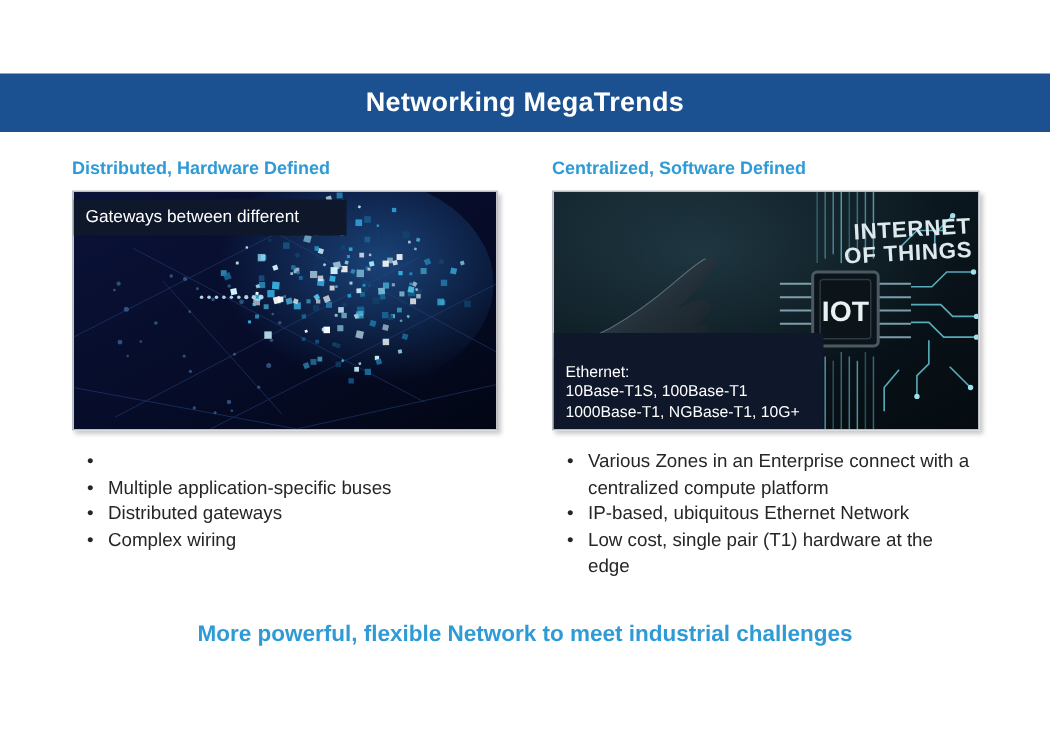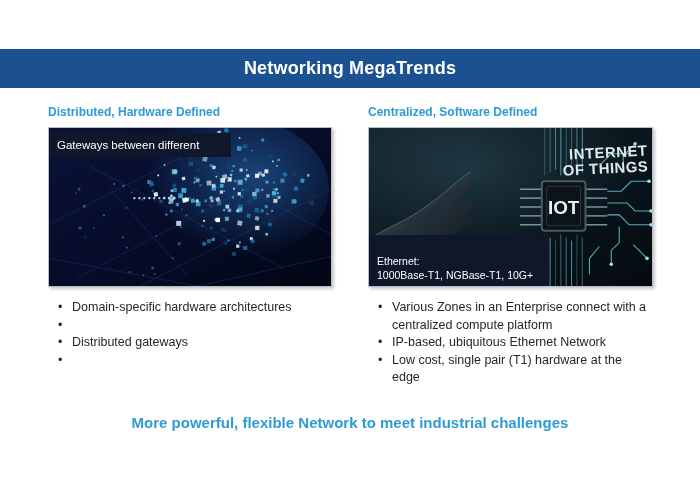--- a/index.html
+++ b/index.html
@@ -404,38 +404,40 @@
            C 101,61 92,71 83,79
            C 92,74 101,70 105,75
            C 108,79 102,85 95,90
            C 101,88 107,91 103,96
            C 90,106 74,116 58,126
            C 44,135 28,147 18,160 Z"></path>
       <path fill="none" stroke="#8fa9b8" stroke-width="0.8" opacity="0.5" d="M0,112 C 14,104 26,98 38,92 C 52,84 66,74 80,62 C 88,55 96,48 102,45"></path>
     </svg>
     <div class="overlay-caption ethernet">
       <div>Ethernet:</div>
+      <div>10Base-T1S, 100Base-T1</div>
       <div>1000Base-T1, NGBase-T1, 10G+</div>
     </div>
   </div>
 
   <ul class="bullets left">
     <li>
         <span class="dot"></span>
-        <span class="btext">Domain-specific hardware architectures</span>
-      </li>
-    <li>
-        <span class="dot"></span>
+      </li>
+    <li>
+        <span class="dot"></span>
+        <span class="btext">Multiple application-specific buses</span>
       </li>
     <li>
         <span class="dot"></span>
         <span class="btext">Distributed gateways</span>
       </li>
     <li>
         <span class="dot"></span>
+        <span class="btext">Complex wiring</span>
       </li>
   </ul>
 
   <ul class="bullets right">
     <li>
         <span class="dot"></span>
         <span class="btext">Various Zones in an Enterprise connect with a centralized compute platform</span>
       </li>
     <li>
         <span class="dot"></span>

